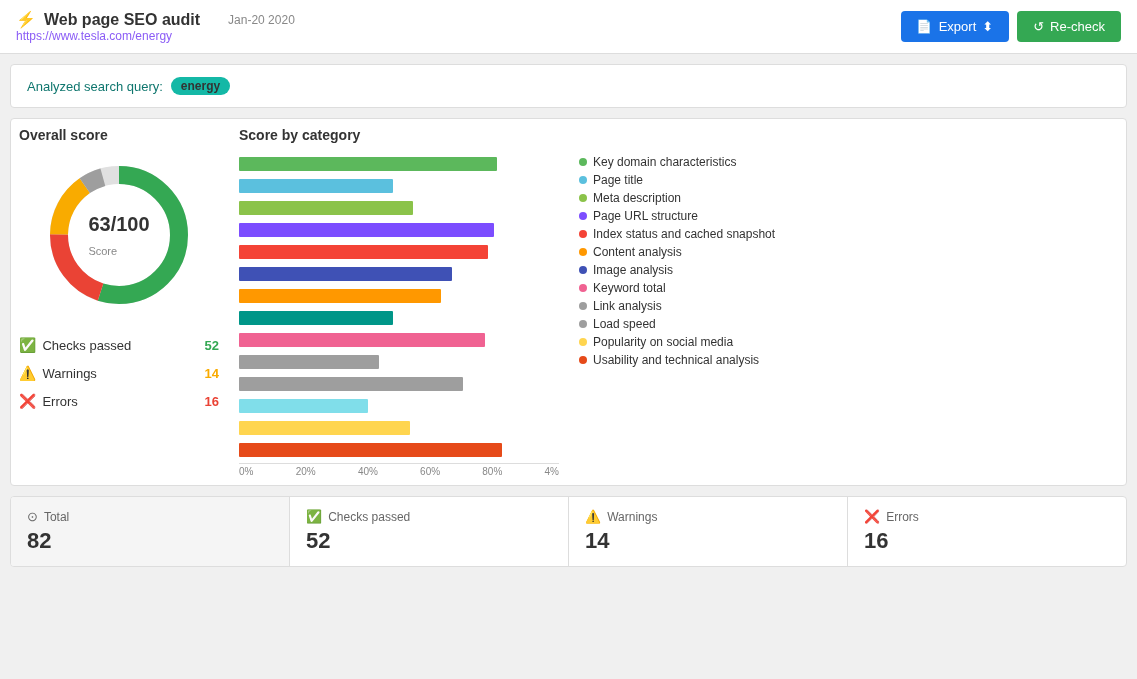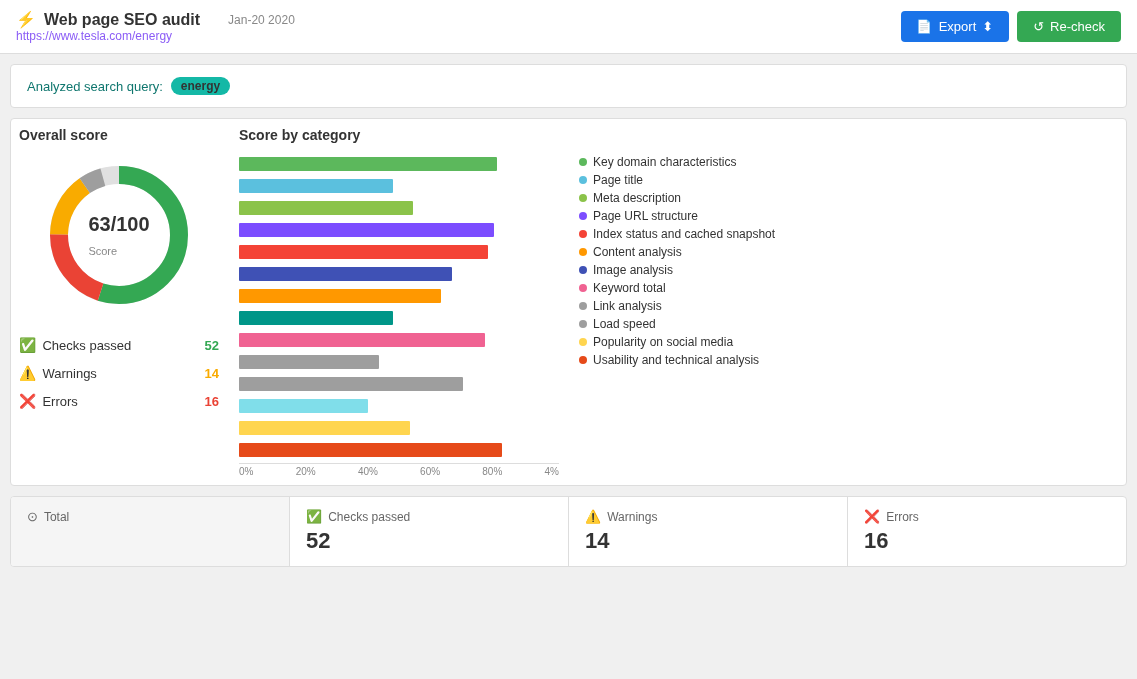--- a/index.html
+++ b/index.html
@@ -259,20 +259,21 @@
 
   </div>
 </div>
 
 <div class="footer-stats">
   <div class="footer-stat footer-total">
     <div class="footer-stat-header">
       <span class="footer-stat-icon">⊙</span>
       <span>Total</span>
     </div>
+    <div class="footer-stat-value">82</div>
   </div>
   <div class="footer-stat">
     <div class="footer-stat-header">
       <span class="footer-stat-icon stat-icon-pass">✅</span>
       <span>Checks passed</span>
     </div>
     <div class="footer-stat-value">52</div>
   </div>
   <div class="footer-stat">
     <div class="footer-stat-header">

